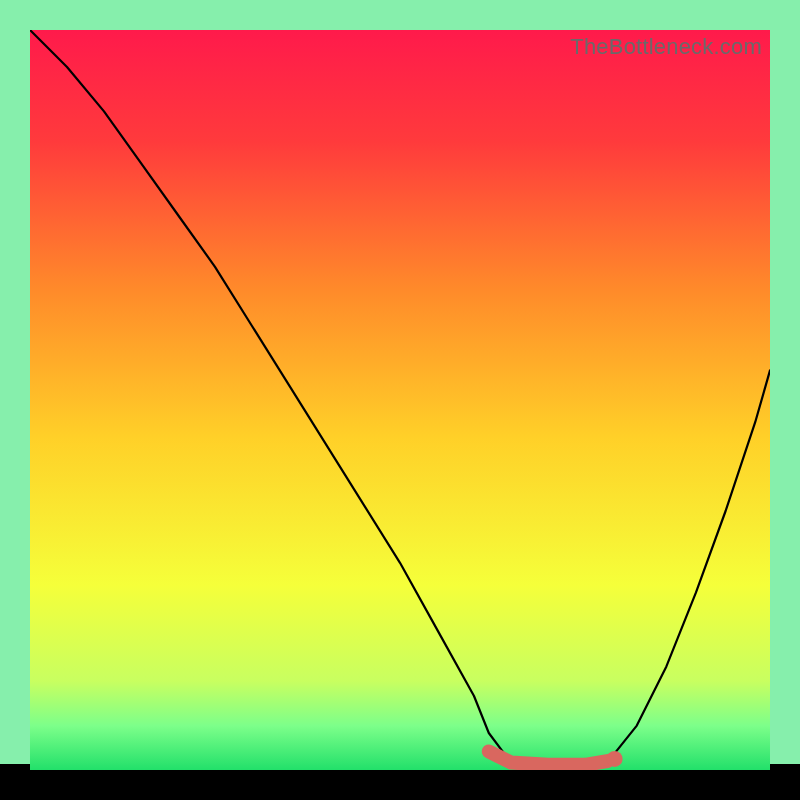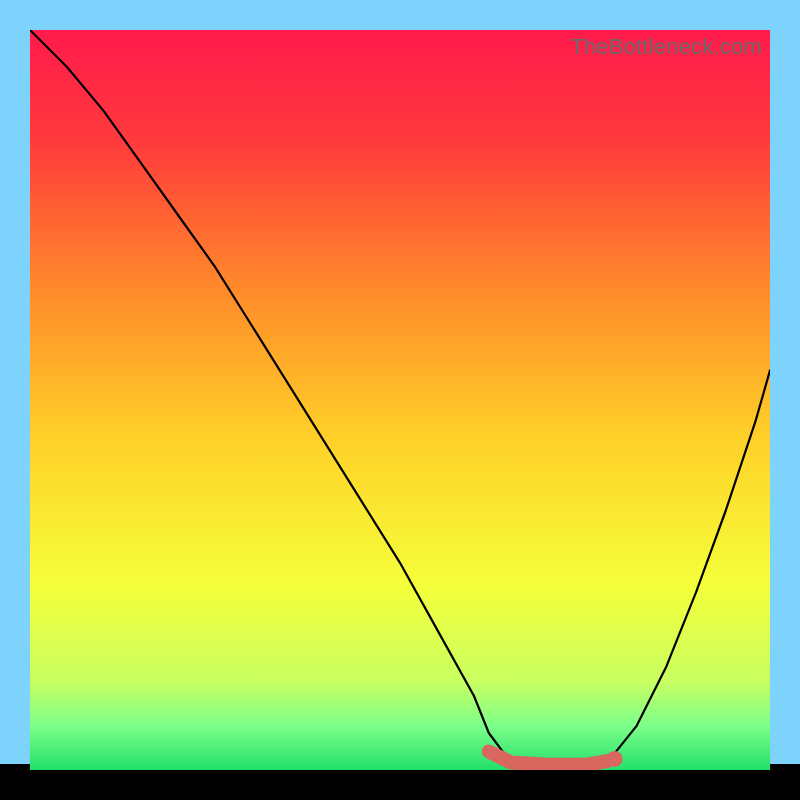--- a/index.html
+++ b/index.html
@@ -8,21 +8,21 @@
     width: 800px;
     height: 800px;
     background: #000;
     font-family: Arial, Helvetica, sans-serif;
     overflow: hidden;
   }
   .frame {
     position: relative;
     width: 800px;
     height: 764px;
-    background: #7dd3fc;
+    background: #86efac;
   }
   .plot-area {
     position: absolute;
     left: 30px;
     top: 30px;
     width: 740px;
     height: 740px;
     overflow: hidden;
   }
   .watermark {

